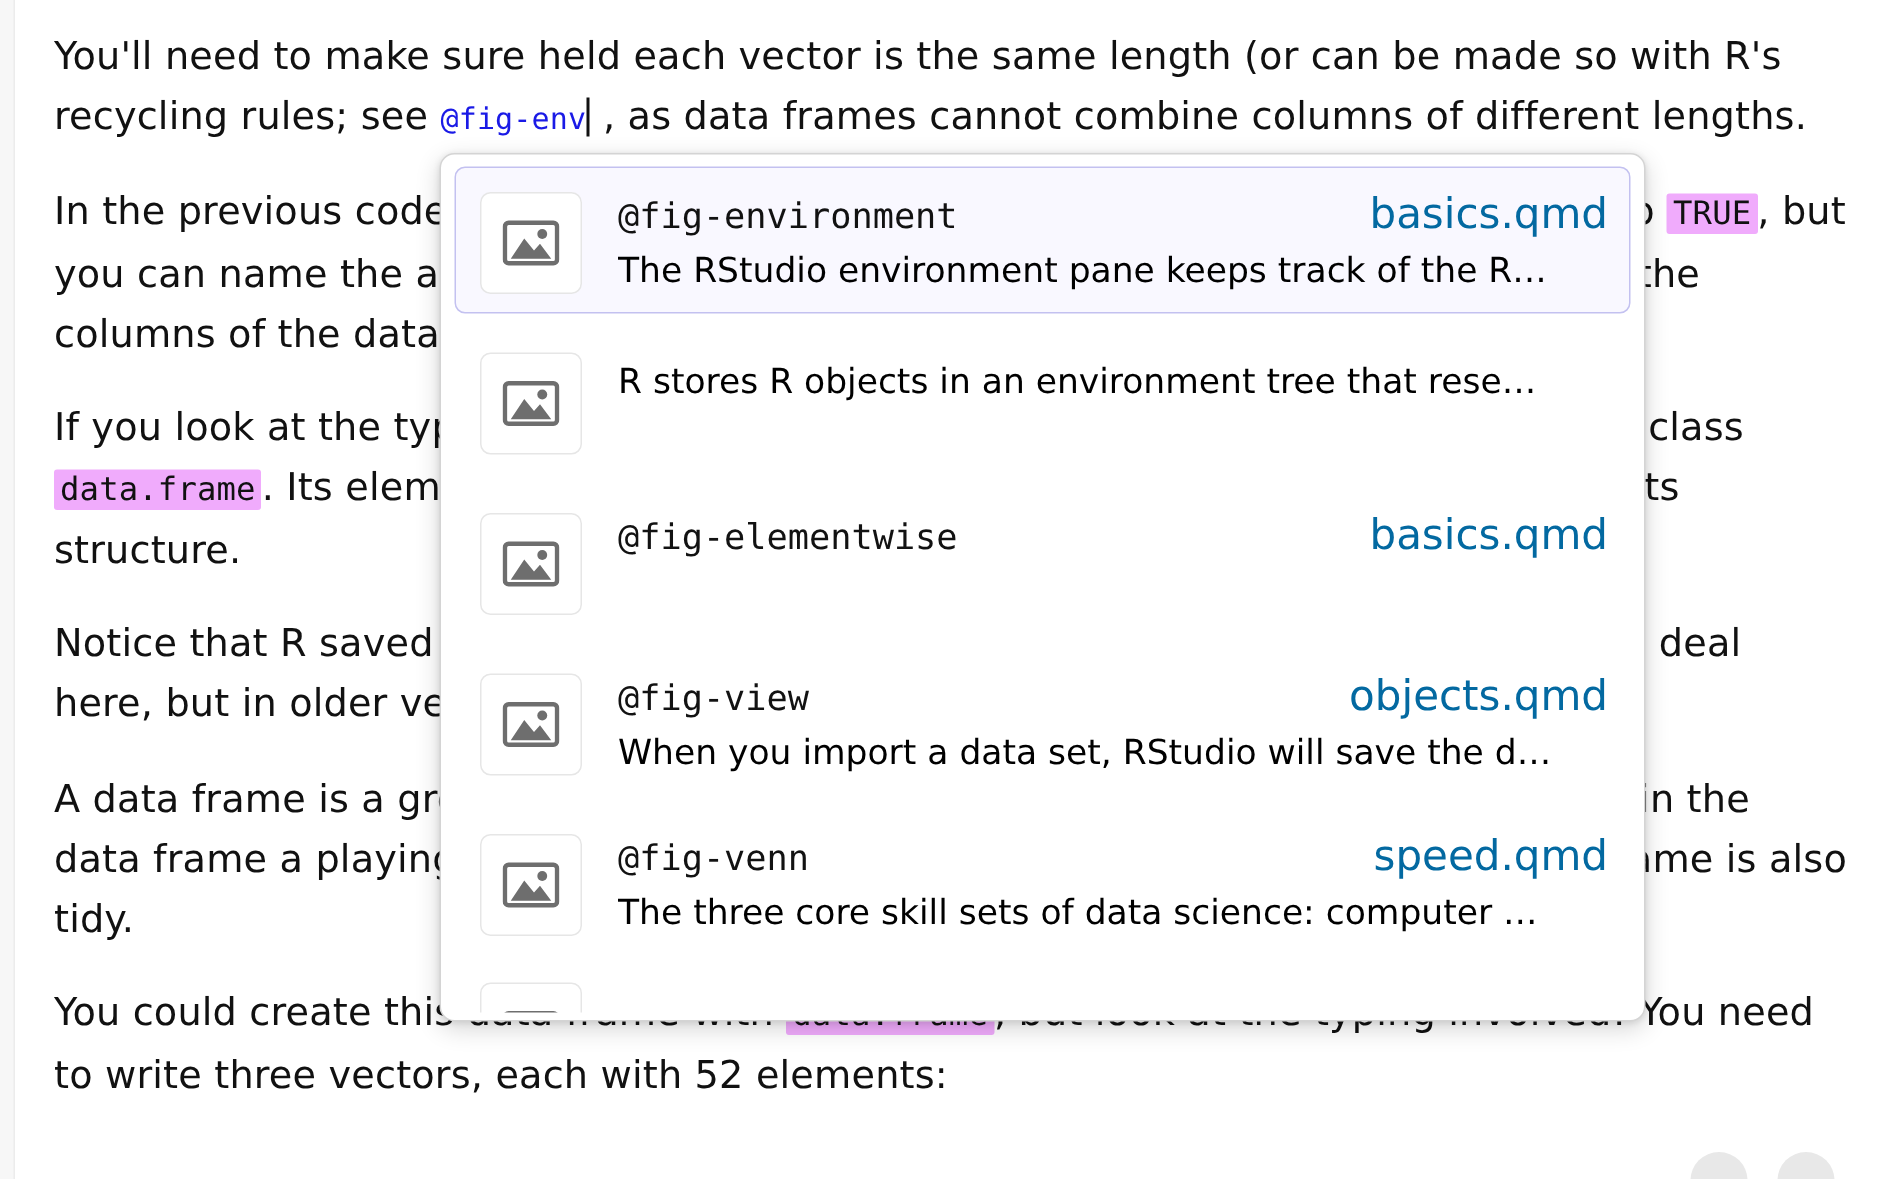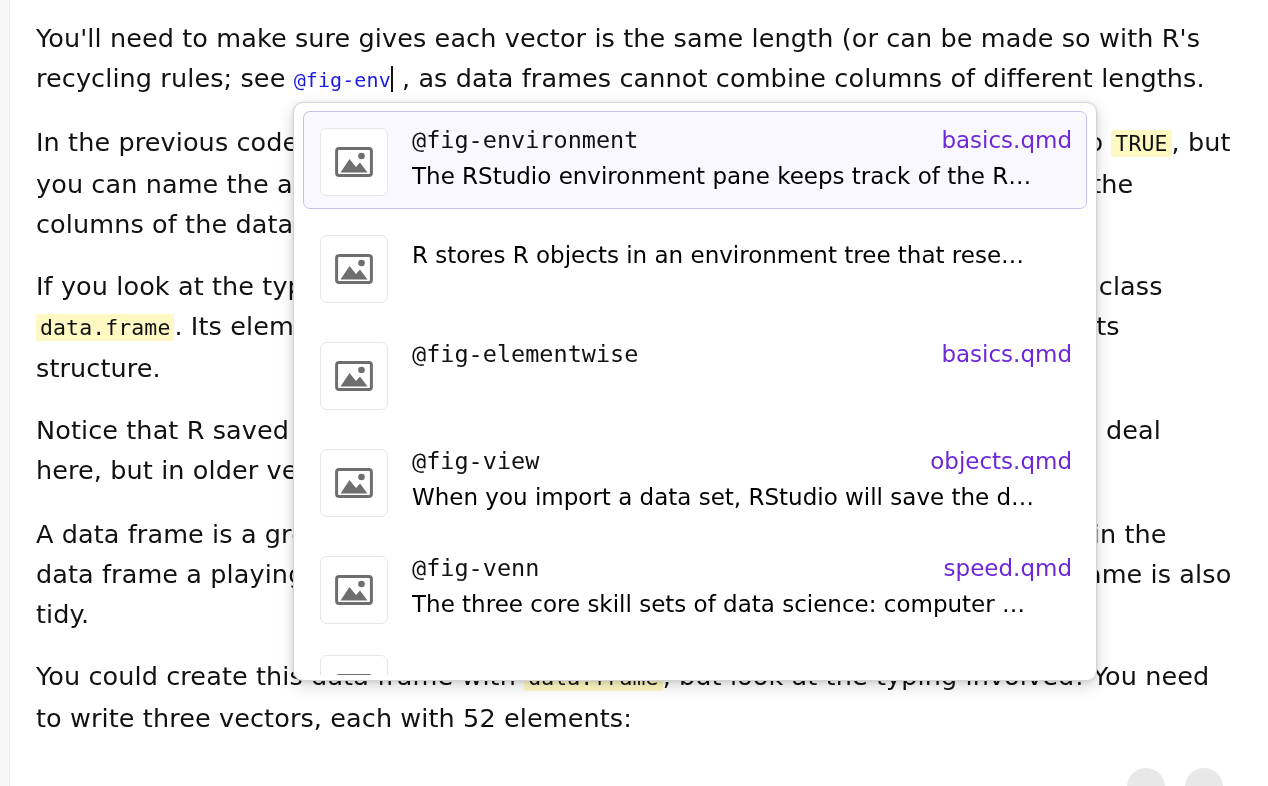--- a/index.html
+++ b/index.html
@@ -38,21 +38,21 @@
     font-size: 25.5px;
     line-height: 40px;
     color: #111111;
     margin: 0 0 22px 0;
     letter-spacing: 0.1px;
     font-family: "DejaVu Sans", sans-serif;
   }
   .code-span {
     font-family: "DejaVu Sans Mono", monospace;
     font-size: 21.5px;
-    background: #fef9c3;
+    background: #f0abfc;
     padding: 1px 4px;
     border-radius: 2px;
     color: #111111;
   }
   .xref {
     font-family: "DejaVu Sans Mono", monospace;
     font-size: 20px;
     color: #1a1ae6;
   }
   .caret {
@@ -124,22 +124,22 @@
     gap: 18px;
   }
   .item-id {
     font-family: "DejaVu Sans Mono", monospace;
     font-size: 23.5px;
     color: #121212;
     white-space: nowrap;
   }
   .item-file {
     font-family: "DejaVu Sans", sans-serif;
-    font-size: 23px;
-    color: #6d28d9;
+    font-size: 28px;
+    color: #0369a1;
     white-space: nowrap;
   }
   .item-desc {
     margin-top: 9px;
     font-family: "DejaVu Sans", sans-serif;
     font-size: 23px;
     color: #000000;
     white-space: nowrap;
     overflow: hidden;
     text-overflow: clip;
@@ -165,21 +165,21 @@
   #fab-right { left: 1185px; top: 768px; }
 </style>
 </head>
 <body>
 
 <div id="editor-surface">
 
   <div id="left-gutter"></div>
 
   <div id="doc-body">
-      <p class="para"><span>You'll need to make sure gives each vector is the same length (or can be made so with R's recycling rules; see </span><span class="xref">@fig-env</span><span class="caret"></span><span> , as data frames cannot combine columns of different lengths.</span></p>
+      <p class="para"><span>You'll need to make sure held each vector is the same length (or can be made so with R's recycling rules; see </span><span class="xref">@fig-env</span><span class="caret"></span><span> , as data frames cannot combine columns of different lengths.</span></p>
       <p class="para"><span>In the previous code, the argument names were not required, since they default to </span><span class="code-span">TRUE</span><span>, but you can name the arguments if you wish. R will use the argument names to label the columns of the data frame.</span></p>
       <p class="para"><span>If you look at the type of a data frame, you will see that a data frame is a list with class </span><span class="code-span">data.frame</span><span>. Its elements are held together by a list (or data frame) which gives it its structure.</span></p>
       <p class="para"><span>Notice that R saved your character strings as character strings! It is not a very big deal here, but in older versions of R you needed </span><span class="code-span">stringsAsFactors = FALSE</span><span>.</span></p>
       <p class="para"><span>A data frame is a great way to store a deck of cards, since you can give each row in the data frame a playing card and each column an appropriate data type. The data frame is also tidy.</span></p>
       <p class="para"><span>You could create this data frame with </span><span class="code-span">data.frame</span><span>, but look at the typing involved! You need to write three vectors, each with 52 elements:</span></p>
     </div>
 
   <div id="autocomplete-popup">
     <div id="completion-list">
         <div class="completion-item selected">

